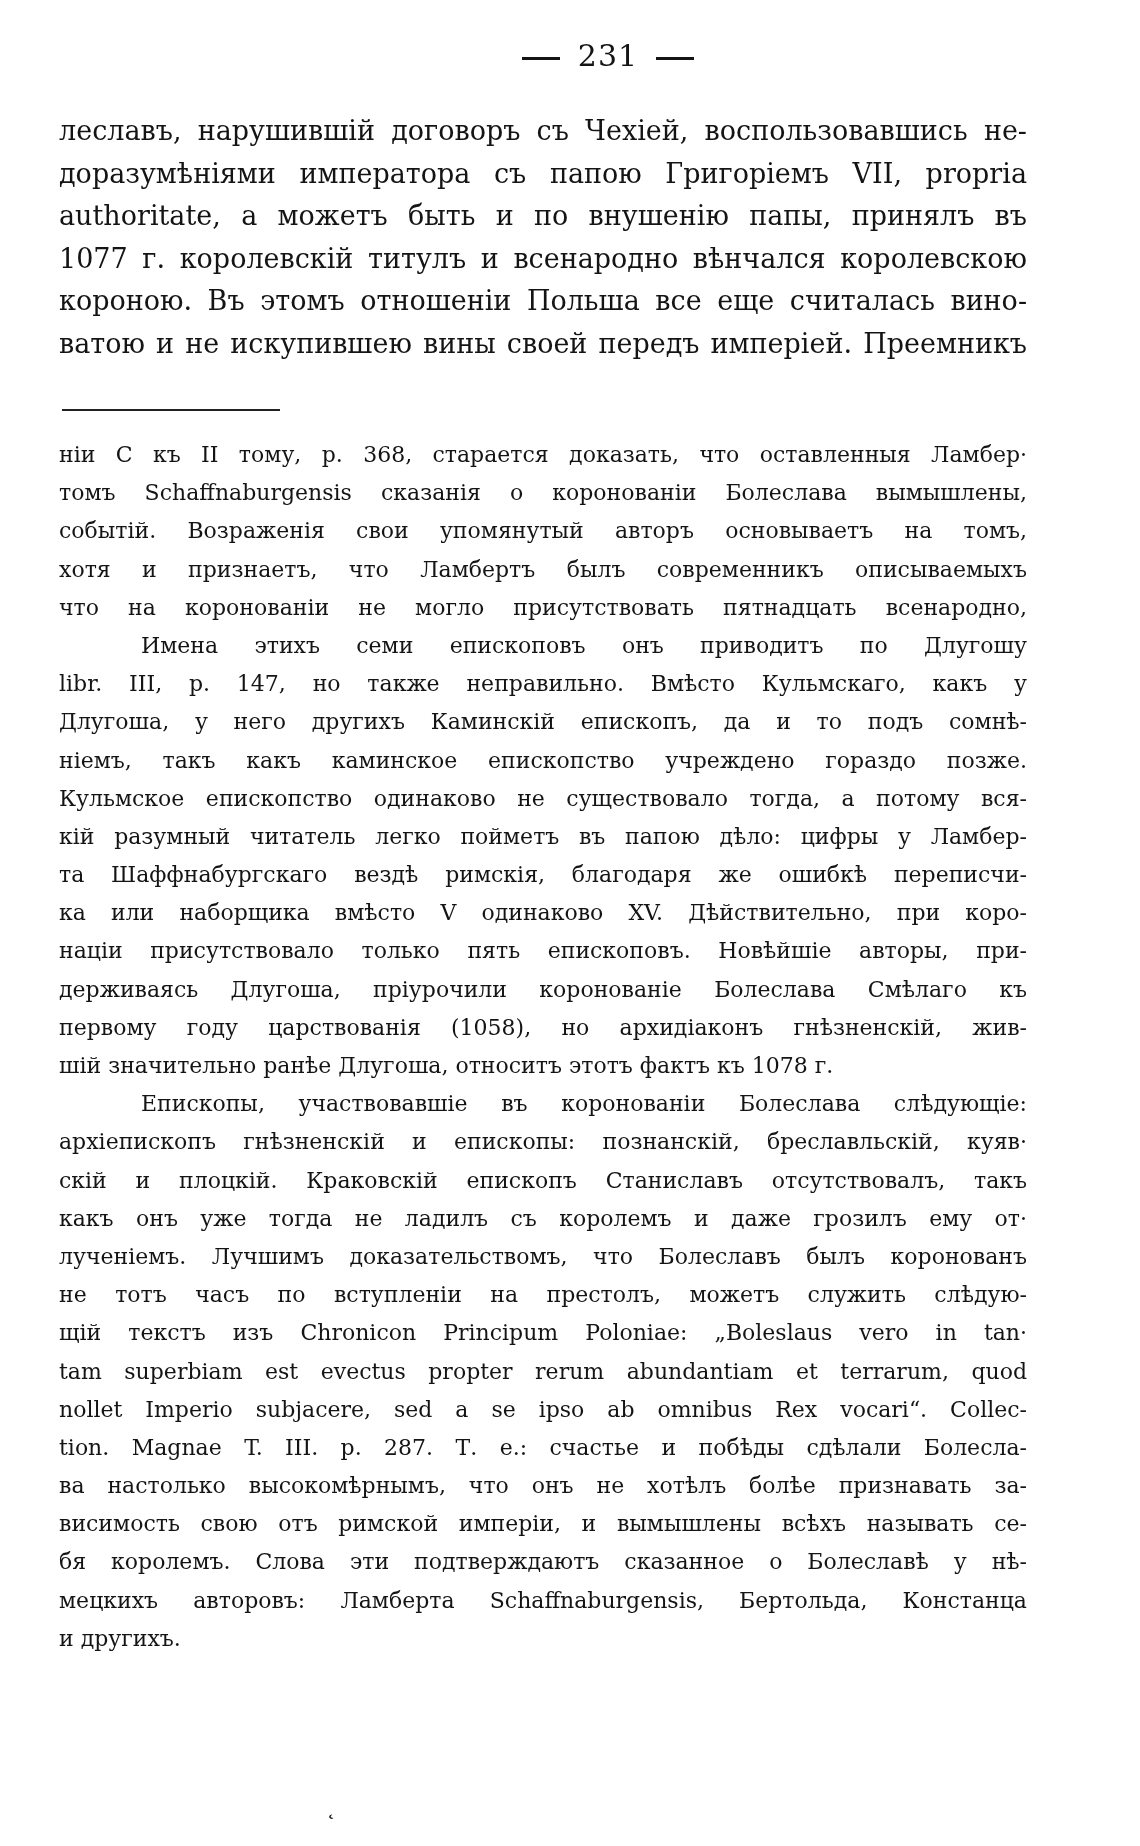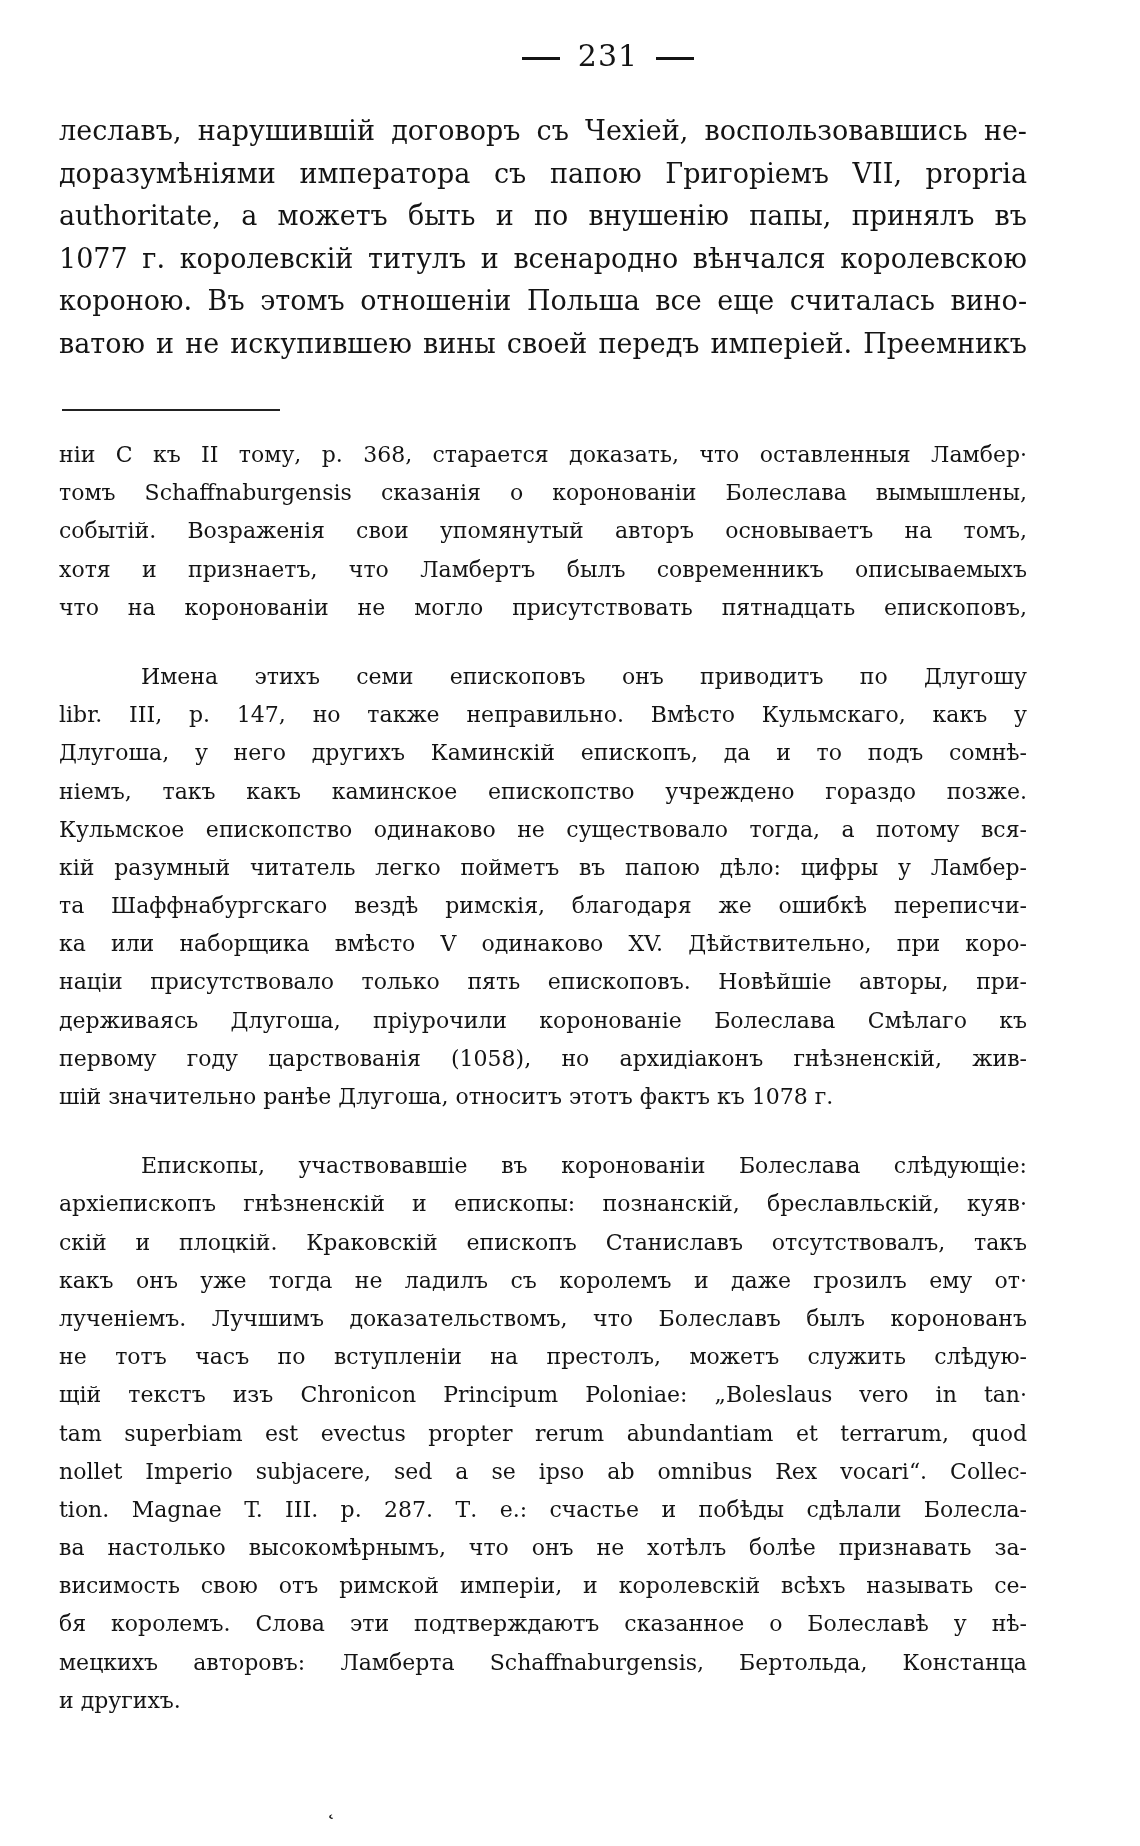--- a/index.html
+++ b/index.html
@@ -4,21 +4,21 @@
 <style>
   html, body { margin:0; padding:0; background:#ffffff; }
   body { width:1140px; height:1846px; position:relative; overflow:hidden; color:#141414;
          font-family:"DejaVu Serif", "Liberation Serif", serif; }
   .page-num { position:absolute; top:38px; left:0; width:1140px; text-align:center;
               font-size:30px; letter-spacing:1px;padding-left:38px; }
   .page-num .dash { display:inline-block; width:38px; height:3px; background:#141414; vertical-align:middle; margin:0 18px; }
   .block { position:absolute; left:59px; width:968px; }
   .line { display:block; white-space:nowrap; text-align:justify; text-align-last:justify; overflow:hidden; }
   .line.last { text-align-last:left; }
-  .line.indent { padding-left:82px;margin-top:31px; }
+  .line.indent { padding-left:82px; }
   .main .line { font-size:27px; height:42.5px; line-height:42.5px; }
   .foot .line { font-size:22px; height:38.2px; line-height:38.2px; }
   .divider { position:absolute; left:62px; top:409px; width:218px; height:2px; background:#222; }
   .mark { position:absolute; left:329px; top:1795px; font-size:22px; transform:rotate(20deg); }
 </style>
 </head>
 <body>
 
 <div class="page-num">
   <span class="dash"></span><span>231</span><span class="dash"></span>
@@ -33,21 +33,21 @@
   <span class="line">ватою и не искупившею вины своей передъ имперіей. Преемникъ</span>
 </div>
 
 <div class="divider"></div>
 
 <div class="block foot" style="top:436px;">
   <span class="line">ніи C къ II тому, p. 368, старается доказать, что оставленныя Ламбер·</span>
   <span class="line">томъ Schaffnaburgensis сказанія о короновaніи Болеслава вымышлены,</span>
   <span class="line">событій. Возраженія свои упомянутый авторъ основываетъ на томъ,</span>
   <span class="line">хотя и признаетъ, что Ламбертъ былъ современникъ описываемыхъ</span>
-  <span class="line">что на короновaніи не могло присутствовать пятнадцать епископовъ,</span>
+  <span class="line">что на короновaніи не могло присутствовать пятнадцать всенародно,</span>
 
   <span class="line indent">Имена этихъ семи епископовъ онъ приводитъ по Длугошу</span>
   <span class="line">libr. III, p. 147, но также неправильно. Вмѣсто Кульмскаго, какъ у</span>
   <span class="line">Длугоша, у него другихъ Каминскій епископъ, да и то подъ сомнѣ-</span>
   <span class="line">ніемъ, такъ какъ каминское епископство учреждено гораздо позже.</span>
   <span class="line">Кульмское епископство одинаково не существовало тогда, а потому вся-</span>
   <span class="line">кій разумный читатель легко пойметъ въ папою дѣло: цифры у Ламбер-</span>
   <span class="line">та Шаффнабургскаго вездѣ римскія, благодаря же ошибкѣ переписчи-</span>
   <span class="line">ка или наборщика вмѣсто V одинаково XV. Дѣйствительно, при коро-</span>
   <span class="line">націи присутствовало только пять епископовъ. Новѣйшіе авторы, при-</span>
@@ -59,19 +59,19 @@
   <span class="line">архіепископъ гнѣзненскій и епископы: познанскій, бреславльскій, куяв·</span>
   <span class="line">скій и плоцкій. Краковскій епископъ Станиславъ отсутствовалъ, такъ</span>
   <span class="line">какъ онъ уже тогда не ладилъ съ королемъ и даже грозилъ ему от·</span>
   <span class="line">лученіемъ. Лучшимъ доказательствомъ, что Болеславъ былъ коронованъ</span>
   <span class="line">не тотъ часъ по вступленіи на престолъ, можетъ служить слѣдую-</span>
   <span class="line">щій текстъ изъ Chronicon Principum Poloniae: „Boleslaus vero in tan·</span>
   <span class="line">tam superbiam est evectus propter rerum abundantiam et terrarum, quod</span>
   <span class="line">nollet Imperio subjacere, sed a se ipso ab omnibus Rex vocari“. Collec-</span>
   <span class="line">tion. Magnae T. III. p. 287. Т. е.: счастье и побѣды сдѣлали Болесла-</span>
   <span class="line">ва настолько высокомѣрнымъ, что онъ не хотѣлъ болѣе признавать за-</span>
-  <span class="line">висимость свою отъ римской имперіи, и королевскій всѣхъ называть се-</span>
+  <span class="line">висимость свою отъ римской имперіи, и вымышлены всѣхъ называть се-</span>
   <span class="line">бя королемъ. Слова эти подтверждаютъ сказанное о Болеславѣ у нѣ-</span>
   <span class="line">мецкихъ авторовъ: Ламберта Schaffnaburgensis, Бертольда, Констанца</span>
   <span class="line last">и другихъ.</span>
 </div>
 
 <div class="mark">˛</div>
 
 </body></html>

